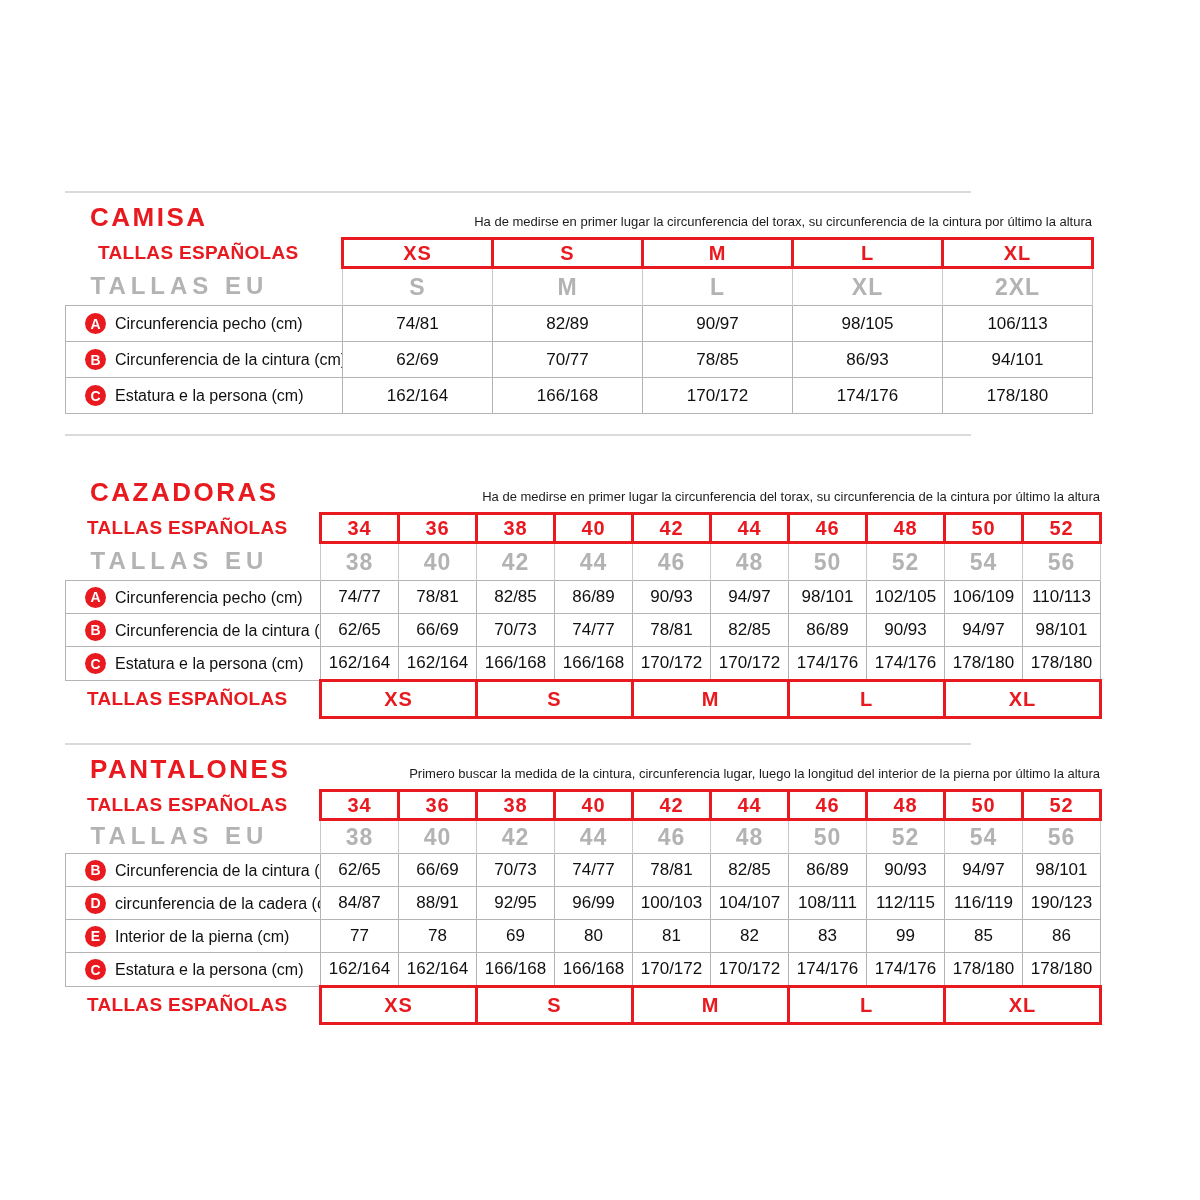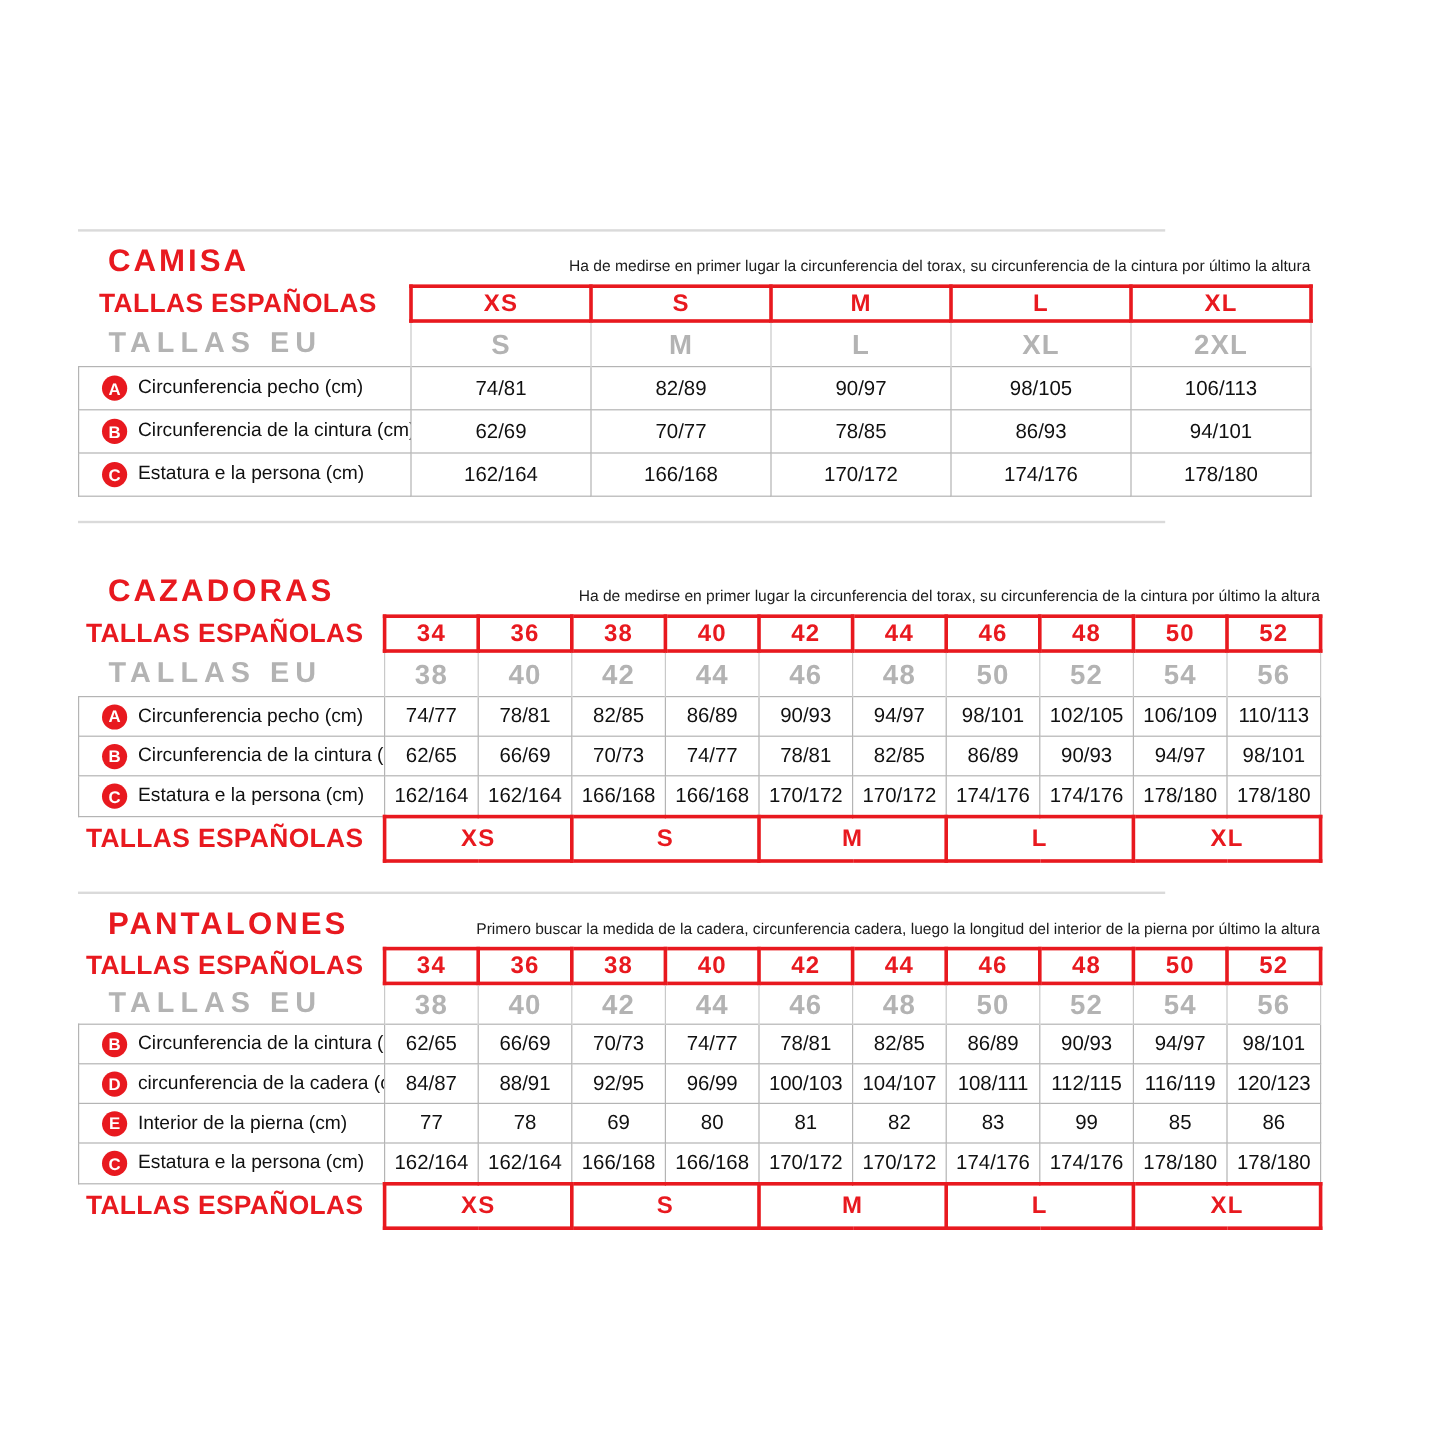--- a/index.html
+++ b/index.html
@@ -43,21 +43,21 @@
   table.size-table{border-collapse:collapse;table-layout:fixed;}
   table.size-table td{
     text-align:center;vertical-align:middle;padding:0;
     overflow:hidden;white-space:nowrap;
   }
 
   
   .row-red{height:29px;}
   .lbl-red{
     text-align:right;padding-right:10px !important;
-    color:var(--red);font-weight:bold;font-size:22px;letter-spacing:0.3px;
+    color:var(--red);font-weight:bold;font-size:19px;letter-spacing:0.3px;
   }
   .cell-red{
     border:3px solid var(--red);
     color:var(--red);font-weight:bold;font-size:20px;letter-spacing:1px;
   }
 
   
   .row-eu{height:38px;}
   .sec-pantalones .row-eu{height:34px;}
   .lbl-eu{
@@ -252,21 +252,21 @@
                 <td class="cell-red" colspan="2">L</td>
                 <td class="cell-red" colspan="2">XL</td>
               </tr>
             </tbody>
     </table>
   </section>
 
   <section class="size-section sec-pantalones">
     <div class="sec-head" style="width: 1035px;">
       <h2 class="sec-title">PANTALONES</h2>
-      <p class="sec-note">Primero buscar la medida de la cadera, circunferencia cadera, luego la longitud del interior de la pierna por último la altura</p>
+      <p class="sec-note">Primero buscar la medida de la cintura, circunferencia lugar, luego la longitud del interior de la pierna por último la altura</p>
     </div>
     <table class="size-table" style="width: 1035px;">
       <colgroup>
               <col style="width: 255px;">
               <col style="width: 78px;">
               <col style="width: 78px;">
               <col style="width: 78px;">
               <col style="width: 78px;">
               <col style="width: 78px;">
               <col style="width: 78px;">
@@ -319,21 +319,21 @@
                 <td class="lbl-data"><span class="badge">D</span><span class="lbl-text">circunferencia de la cadera (cm)</span></td>
                 <td class="cell-data">84/87</td>
                 <td class="cell-data">88/91</td>
                 <td class="cell-data">92/95</td>
                 <td class="cell-data">96/99</td>
                 <td class="cell-data">100/103</td>
                 <td class="cell-data">104/107</td>
                 <td class="cell-data">108/111</td>
                 <td class="cell-data">112/115</td>
                 <td class="cell-data">116/119</td>
-                <td class="cell-data">120/123</td>
+                <td class="cell-data">190/123</td>
               </tr>
               <tr class="row-data">
                 <td class="lbl-data"><span class="badge">E</span><span class="lbl-text">Interior de la pierna (cm)</span></td>
                 <td class="cell-data">77</td>
                 <td class="cell-data">78</td>
                 <td class="cell-data">69</td>
                 <td class="cell-data">80</td>
                 <td class="cell-data">81</td>
                 <td class="cell-data">82</td>
                 <td class="cell-data">83</td>

